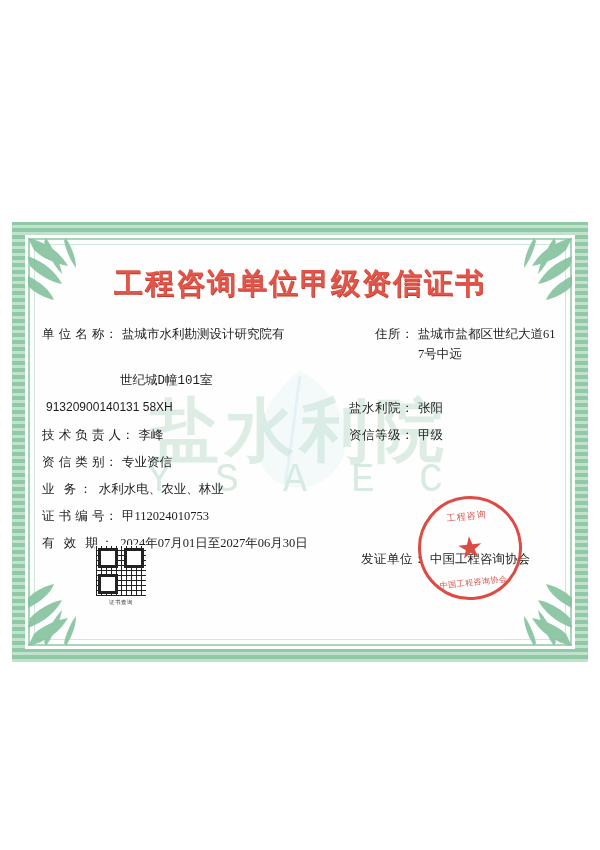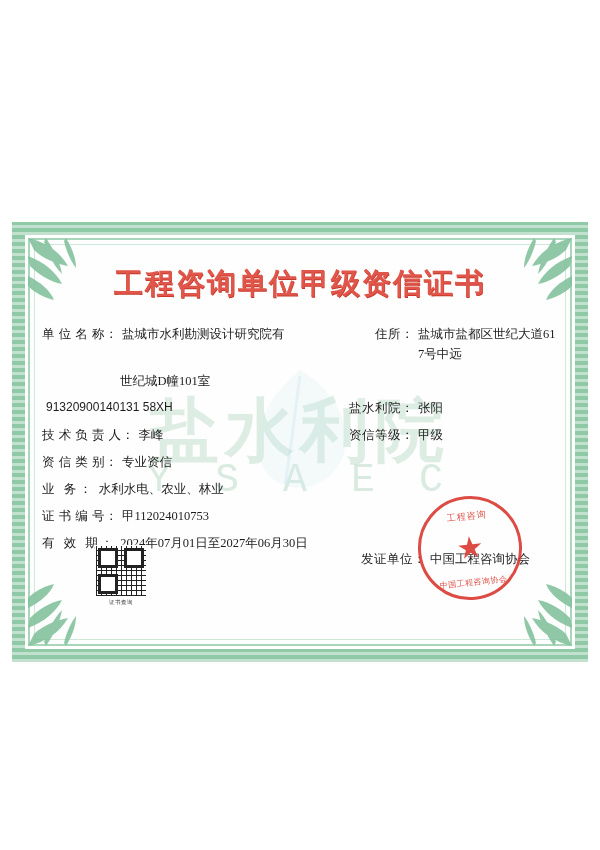--- a/index.html
+++ b/index.html
@@ -197,20 +197,21 @@
 
   .right-label {
     white-space: nowrap;
     text-align: right;
     min-width: 66px;
   }
 
   
   .addr-line2 {
     margin-left: 72px;
+    font-family: Liberation Mono, monospace;
   }
 
   
   .issue-row {
     position: absolute;
     right: 28px;
     bottom: 64px;
     font-size: 12.5px;
     color: #1d1d1d;
     white-space: nowrap;

